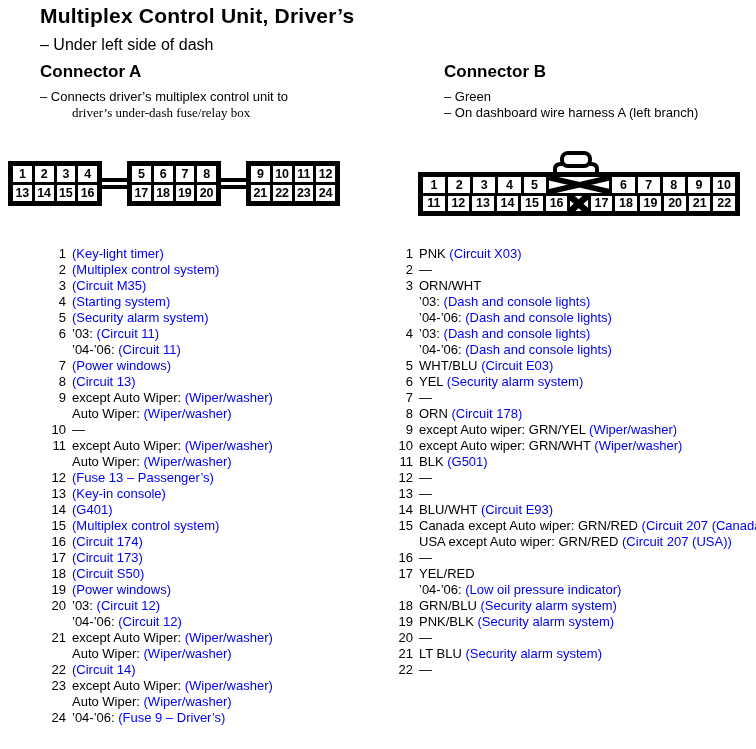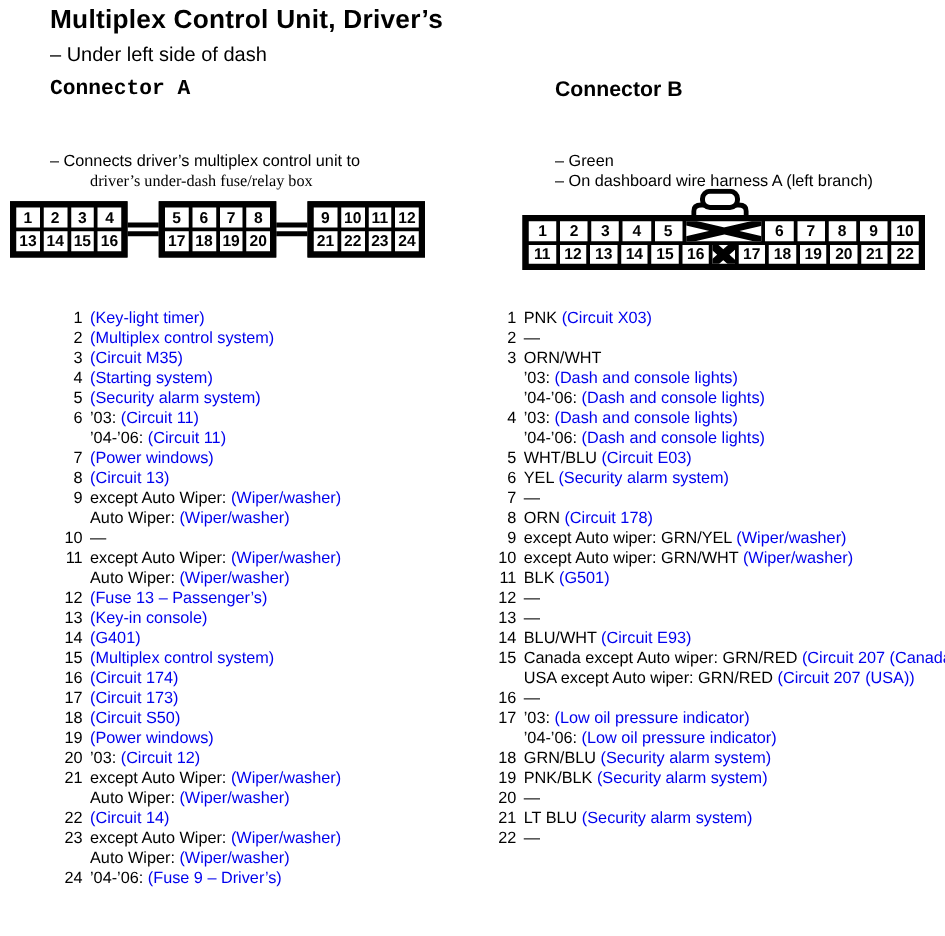--- a/index.html
+++ b/index.html
@@ -6,23 +6,23 @@
   body{
     width:756px;height:749px;position:relative;overflow:hidden;
     background:#ffffff;color:#000000;
     font-family:"Liberation Sans", sans-serif;
     -webkit-font-smoothing:antialiased;
   }
   .abs{position:absolute;}
   #title{left:40px;top:4px;font-size:21px;font-weight:bold;letter-spacing:0.2px;}
   #subtitle{left:40px;top:36px;font-size:16px;}
   .conn-heading{font-size:17px;font-weight:bold;}
-  #heading-a{left:40px;top:62px;font-family:Liberation Mono, monospace;}
+  #heading-a{left:40px;top:62px;}
   #heading-b{left:444px;top:62px;}
-  .note{font-size:13px;line-height:16px;margin-top:32px;}
+  .note{font-size:13px;line-height:16px;}
   #note-a1{left:40px;top:89px;}
   #note-a2{left:72px;top:105px;font-family:Liberation Serif, serif;}
   #note-b1{left:444px;top:89px;}
   #note-b2{left:444px;top:105px;}
 
   
   #connector-a-diagram{left:8px;top:161px;height:45px;display:flex;align-items:stretch;}
   .ablock{
     width:94px;box-sizing:border-box;border:3px solid #000;background:#000;
     padding:2px;display:grid;grid-template-columns:repeat(4,1fr);grid-template-rows:1fr 1fr;gap:3px;
@@ -273,20 +273,21 @@
     <div class="pin-row">
       <div class="pin-num">19</div>
       <div class="pin-content">
         <div class="pin-line"><span class="lnk">(Power windows)</span></div>
       </div>
     </div>
     <div class="pin-row">
       <div class="pin-num">20</div>
       <div class="pin-content">
         <div class="pin-line"><span class="txt">’03: </span><span class="lnk">(Circuit 12)</span></div>
+        <div class="pin-line"><span class="txt">’04-’06: </span><span class="lnk">(Circuit 12)</span></div>
       </div>
     </div>
     <div class="pin-row">
       <div class="pin-num">21</div>
       <div class="pin-content">
         <div class="pin-line"><span class="txt">except Auto Wiper: </span><span class="lnk">(Wiper/washer)</span></div>
         <div class="pin-line"><span class="txt">Auto Wiper: </span><span class="lnk">(Wiper/washer)</span></div>
       </div>
     </div>
     <div class="pin-row">
@@ -406,21 +407,21 @@
     </div>
     <div class="pin-row">
       <div class="pin-num">16</div>
       <div class="pin-content">
         <div class="pin-line"><span class="txt">—</span></div>
       </div>
     </div>
     <div class="pin-row">
       <div class="pin-num">17</div>
       <div class="pin-content">
-        <div class="pin-line"><span class="txt">’03: </span><span class="lnk">(Low oil pressure indicator)</span></div>
+        <div class="pin-line"><span class="txt">YEL/RED</span></div>
         <div class="pin-line"><span class="txt">’04-’06: </span><span class="lnk">(Low oil pressure indicator)</span></div>
       </div>
     </div>
     <div class="pin-row">
       <div class="pin-num">18</div>
       <div class="pin-content">
         <div class="pin-line"><span class="txt">GRN/BLU </span><span class="lnk">(Security alarm system)</span></div>
       </div>
     </div>
     <div class="pin-row">

